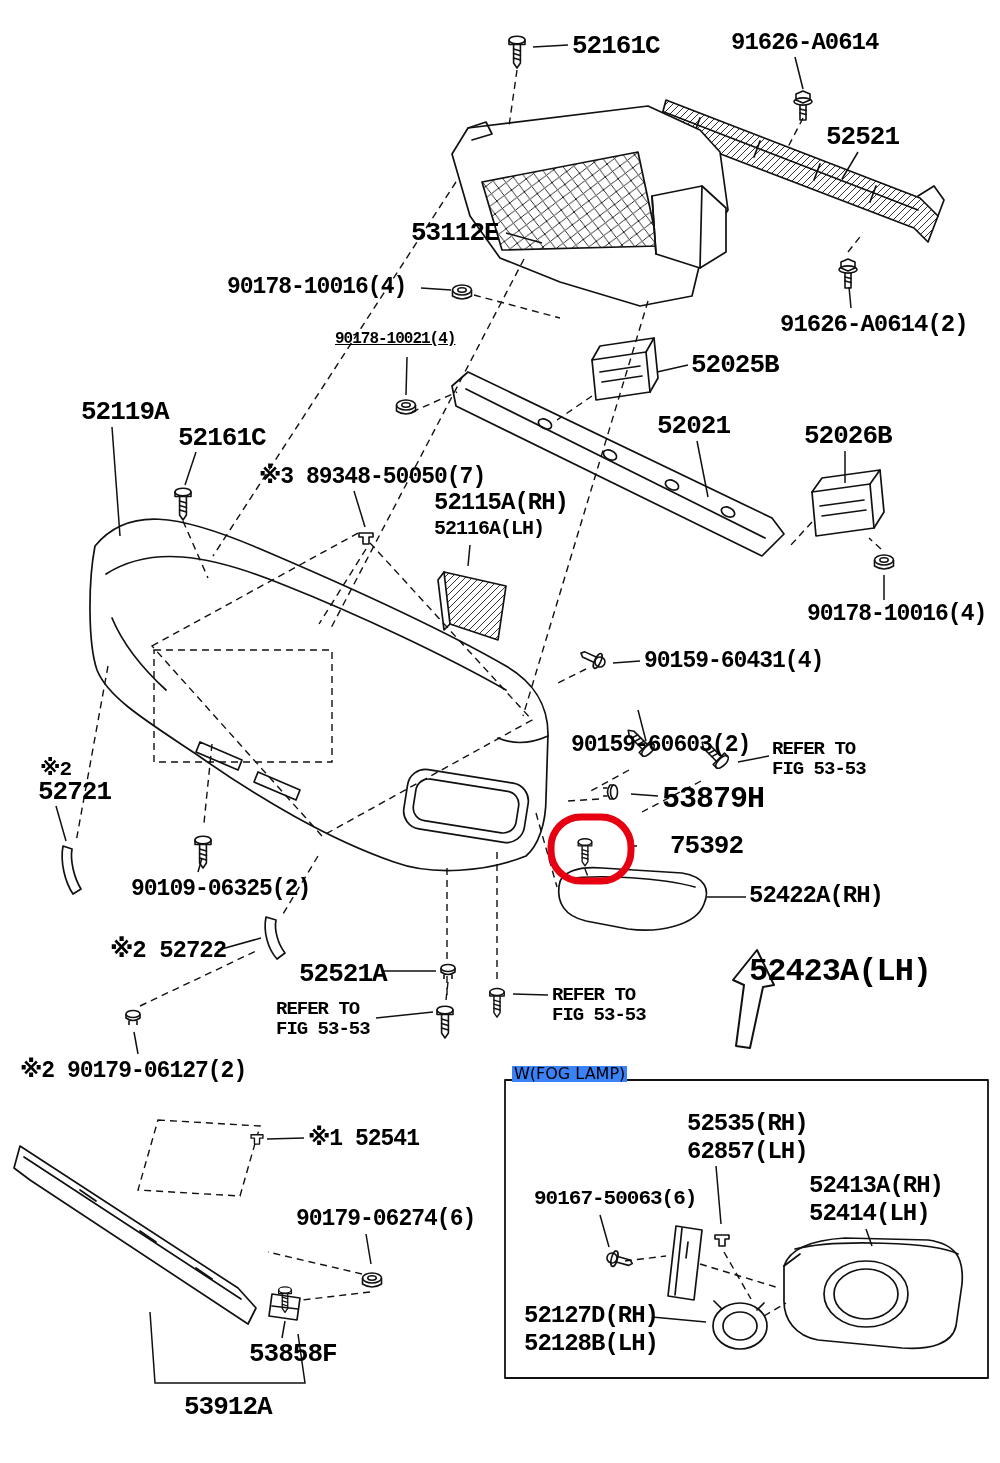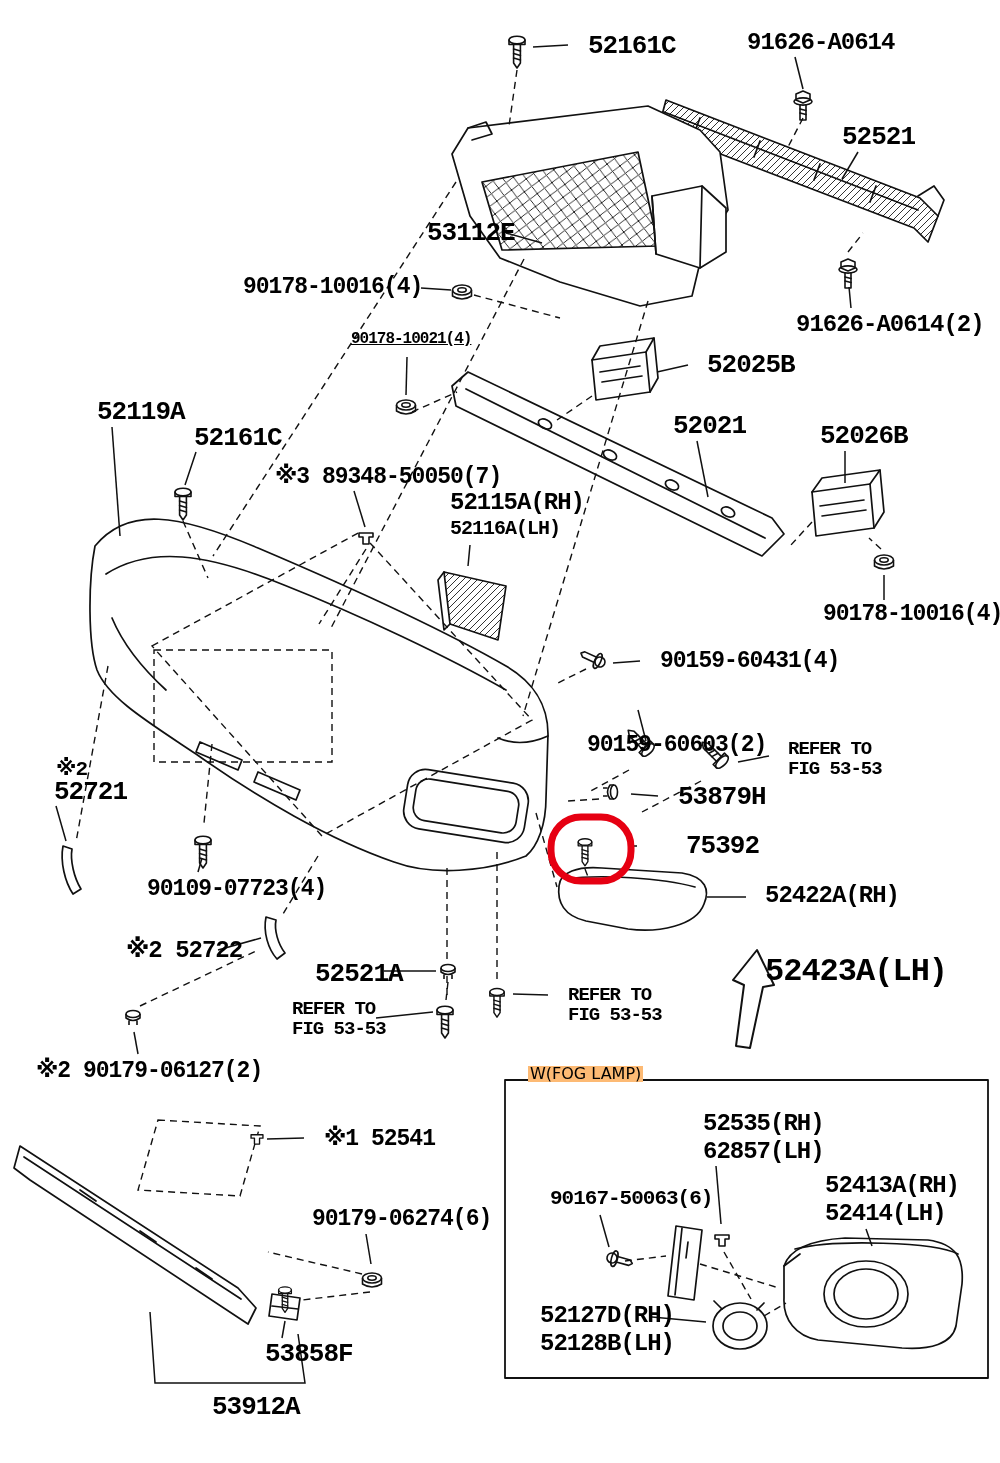--- a/index.html
+++ b/index.html
@@ -1,23 +1,23 @@
 <!DOCTYPE html>
 <html><head>
 <meta charset="utf-8">
 <style>
   html,body{margin:0;padding:0;background:#fff}
   #stage{position:relative;width:1000px;height:1463px;background:#fff;overflow:hidden}
   #art{position:absolute;left:0;top:0}
-  #labels{position:absolute;left:16px;top:0;width:868px;height:1463px;
+  #labels{position:absolute;left:0;top:0;width:868px;height:1463px;
     font-family:"Liberation Mono","DejaVu Sans Mono","DejaVu Sans",monospace;
     font-weight:bold;color:#000}
   .lbl{position:absolute;white-space:pre;line-height:1;letter-spacing:-1px}
   .lbl.plain{font-family:"DejaVu Sans","Liberation Sans",sans-serif;font-weight:normal;
-    letter-spacing:0;background:#fdba74;padding:0 2px}
+    letter-spacing:0;background:#3b82f6;padding:0 2px}
 </style>
 </head>
 <body>
 
 <div id="stage">
 <svg id="art" width="1000" height="1463" viewBox="0 0 1000 1463">
   <defs>
     <pattern id="mesh" width="13" height="13" patternUnits="userSpaceOnUse" patternTransform="rotate(8)">
       <path d="M0,13 L13,0 M0,0 L13,13" stroke="#222" stroke-width="1" fill="none"></path>
     </pattern>
@@ -279,38 +279,38 @@
       <div class="lbl" style="left: 81px; top: 399px; font-size: 26px;">52119A</div>
       <div class="lbl" style="left: 178px; top: 425px; font-size: 26px;">52161C</div>
       <div class="lbl" style="left: 259px; top: 466px; font-size: 23px;">※3 89348-50050(7)</div>
       <div class="lbl" style="left: 434px; top: 491px; font-size: 24px;">52115A(RH)</div>
       <div class="lbl" style="left: 434px; top: 519px; font-size: 20px;">52116A(LH)</div>
       <div class="lbl" style="left: 807px; top: 603px; font-size: 23px;">90178-10016(4)</div>
       <div class="lbl" style="left: 644px; top: 650px; font-size: 23px;">90159-60431(4)</div>
       <div class="lbl" style="left: 571px; top: 686px; font-size: 23px; margin-top: 48px;">90159-60603(2)</div>
       <div class="lbl" style="left: 772px; top: 740px; font-size: 19px;">REFER TO</div>
       <div class="lbl" style="left: 772px; top: 760px; font-size: 19px;">FIG 53-53</div>
-      <div class="lbl" style="left: 662px; top: 784px; font-size: 26px;">53879H</div>
+      <div class="lbl" style="left: 662px; top: 784px; font-size: 30px;">53879H</div>
       <div class="lbl" style="left: 640px; top: 833px; font-size: 26px; margin-left: 30px;">75392</div>
       <div class="lbl" style="left: 749px; top: 884px; font-size: 24px;">52422A(RH)</div>
       <div class="lbl" style="left: 749px; top: 912px; font-size: 32px; margin-top: 44px;">52423A(LH)</div>
       <div class="lbl" style="left: 40px; top: 759px; font-size: 21px;">※2</div>
       <div class="lbl" style="left: 38px; top: 779px; font-size: 26px;">52721</div>
-      <div class="lbl" style="left: 131px; top: 878px; font-size: 23px;">90109-07723(4)</div>
+      <div class="lbl" style="left: 131px; top: 878px; font-size: 23px;">90109-06325(2)</div>
       <div class="lbl" style="left: 110px; top: 939px; font-size: 24px;">※2 52722</div>
       <div class="lbl" style="left: 299px; top: 961px; font-size: 26px;">52521A</div>
       <div class="lbl" style="left: 276px; top: 1000px; font-size: 19px;">REFER TO</div>
       <div class="lbl" style="left: 276px; top: 1020px; font-size: 19px;">FIG 53-53</div>
       <div class="lbl" style="left: 552px; top: 986px; font-size: 19px;">REFER TO</div>
       <div class="lbl" style="left: 552px; top: 1006px; font-size: 19px;">FIG 53-53</div>
       <div class="lbl" style="left: 20px; top: 1060px; font-size: 23px;">※2 90179-06127(2)</div>
       <div class="lbl" style="left: 308px; top: 1128px; font-size: 23px;">※1 52541</div>
       <div class="lbl" style="left: 296px; top: 1208px; font-size: 23px;">90179-06274(6)</div>
       <div class="lbl" style="left: 249px; top: 1341px; font-size: 26px;">53858F</div>
-      <div class="lbl" style="left: 184px; top: 1394px; font-size: 26px; margin-left: 12px;">53912A</div>
+      <div class="lbl" style="left: 184px; top: 1394px; font-size: 26px;">53912A</div>
       <div class="lbl plain" style="left: 512px; top: 1066px; font-size: 16px;">W(FOG LAMP)</div>
       <div class="lbl" style="left: 687px; top: 1112px; font-size: 24px;">52535(RH)</div>
       <div class="lbl" style="left: 687px; top: 1140px; font-size: 24px;">62857(LH)</div>
       <div class="lbl" style="left: 534px; top: 1188px; font-size: 21px;">90167-50063(6)</div>
       <div class="lbl" style="left: 809px; top: 1174px; font-size: 24px;">52413A(RH)</div>
       <div class="lbl" style="left: 809px; top: 1202px; font-size: 24px;">52414(LH)</div>
       <div class="lbl" style="left: 524px; top: 1304px; font-size: 24px;">52127D(RH)</div>
       <div class="lbl" style="left: 524px; top: 1332px; font-size: 24px;">52128B(LH)</div>
     </div>
 </div>

